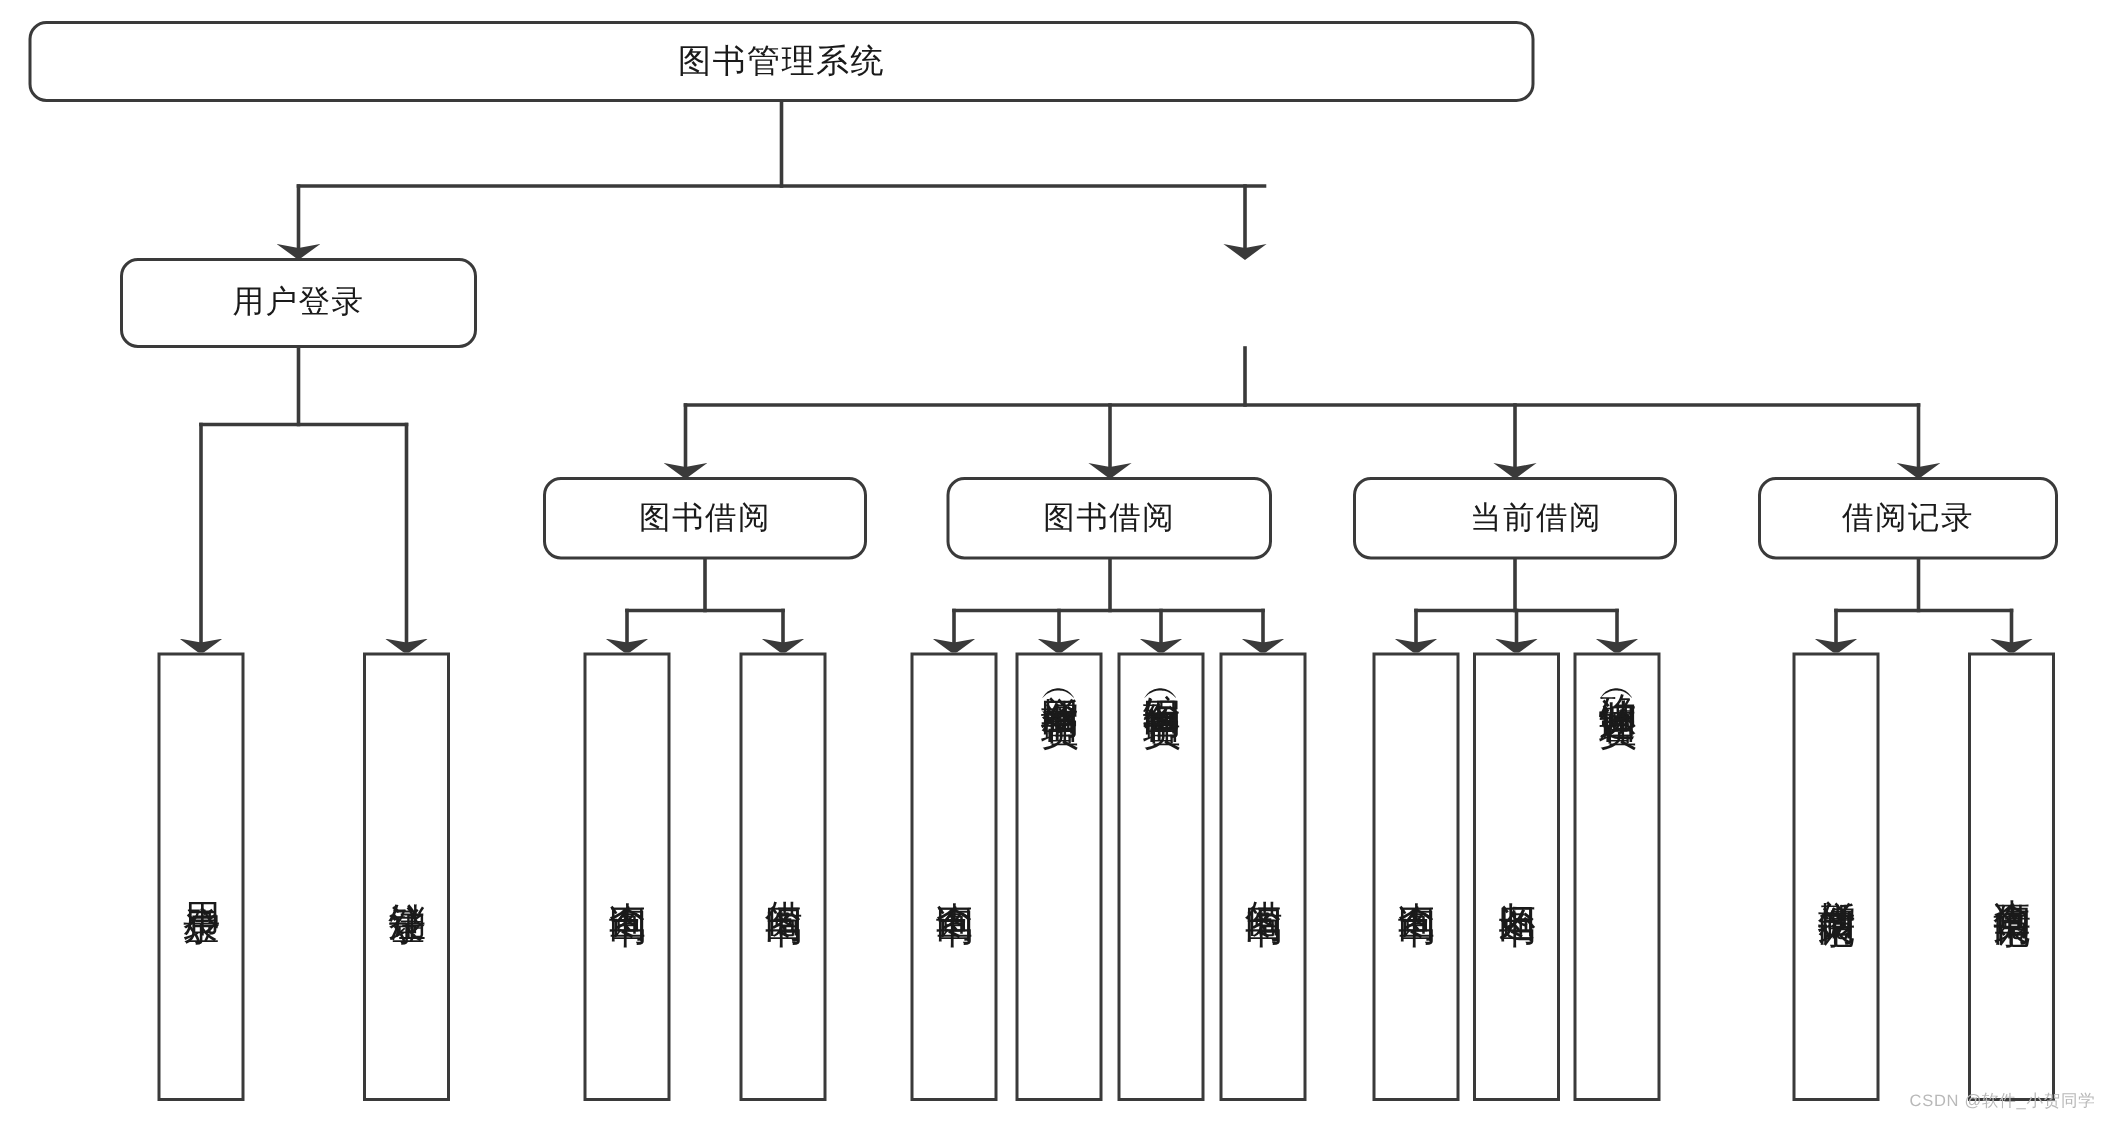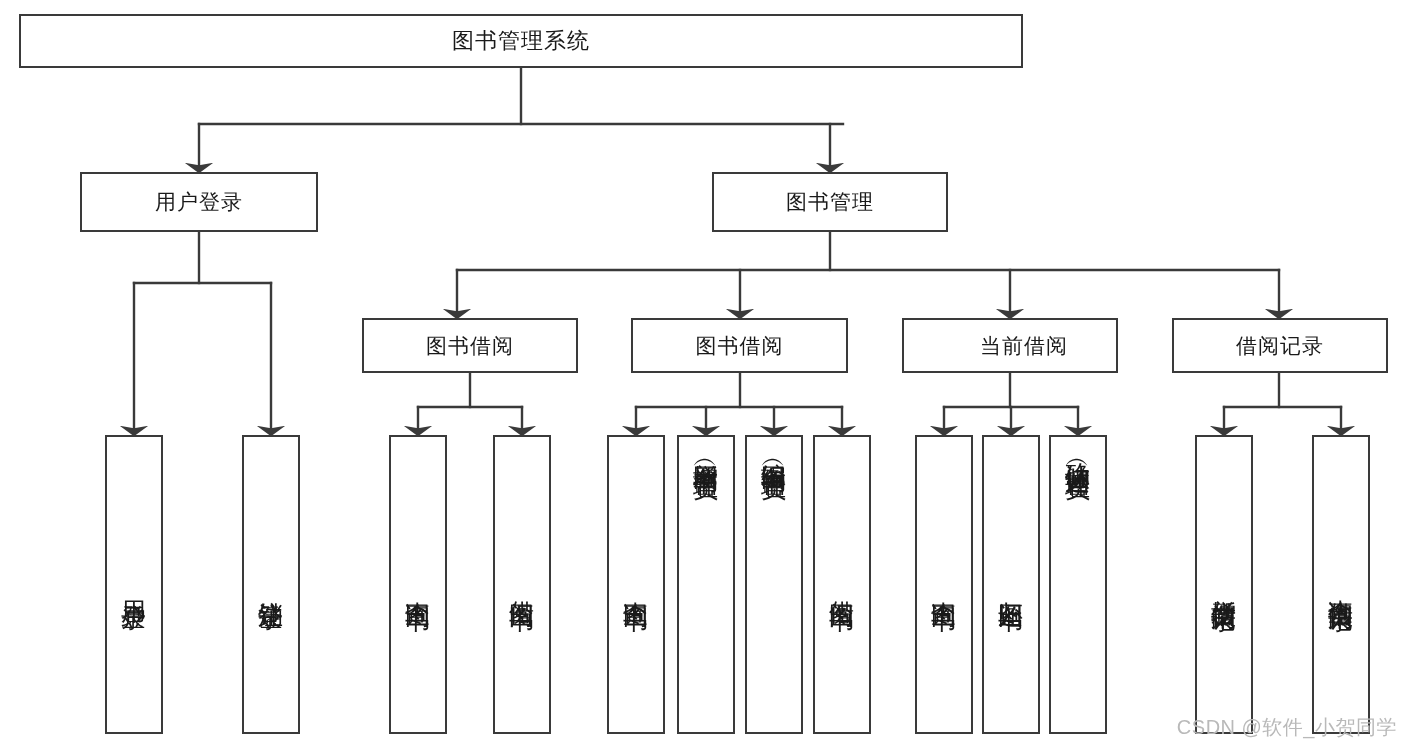--- a/index.html
+++ b/index.html
@@ -23,20 +23,21 @@
     border:2px solid #3a3a3a;
     display:flex;
     align-items:center;
     justify-content:center;
     color:#1a1a1a;
   }
   .node.horiz{
     font-size:21px;
     line-height:1.1;
     letter-spacing:1px;
+    border-radius:12px;
   }
   .node.root{font-size:22px;}
   .node.leaf{
     align-items:flex-start;
     justify-content:center;
     padding-top:6px;
   }
   .vlabel{
     writing-mode:vertical-rl;
     text-orientation:upright;
@@ -46,21 +47,21 @@
     letter-spacing:2px;
     white-space:nowrap;
     color:#1a1a1a;
   }
   .node.leaf.centered{align-items:center;padding-top:0;}
 
   
   #watermark{
     position:absolute;
     right:8px;bottom:6px;
-    font-size:20px;
+    font-size:11px;
     color:#b9b9b9;
     letter-spacing:0.5px;
     white-space:nowrap;
     pointer-events:none;
     margin-left:16px;
   }
 </style>
 </head>
 <body>
 
@@ -117,37 +118,34 @@
   </svg>
 
   <div class="node horiz root" style="left:19px;top:14px;width:1004px;height:54px;">
     <span>图书管理系统</span>
   </div>
 
   <div class="node horiz" style="left:80px;top:172px;width:238px;height:60px;">
     <span>用户登录</span>
   </div>
 
-  <div class="node horiz" style="left:712px;top:172px;width:236px;height:60px;">
-    <span>图书管理</span>
-  </div>
 
   <div class="node horiz" style="left:362px;top:318px;width:216px;height:55px;">
     <span>图书借阅</span>
   </div>
 
   <div class="node horiz" style="left:631px;top:318px;width:217px;height:55px;text-align:right;">
     <span>图书借阅</span>
   </div>
 
   <div class="node horiz" style="left:902px;top:318px;width:216px;height:55px;padding-left:28px;">
     <span>当前借阅</span>
   </div>
 
-  <div class="node horiz" style="left:1172px;top:318px;width:216px;height:55px;">
+  <div class="node horiz" style="left:1172px;top:318px;width:200px;height:55px;">
     <span>借阅记录</span>
   </div>
 
   <div class="node leaf centered" style="left:105px;top:435px;width:58px;height:299px;">
     <span class="vlabel">用户登录</span>
   </div>
   <div class="node leaf centered" style="left:242px;top:435px;width:58px;height:299px;">
     <span class="vlabel">注销登录</span>
   </div>
 

